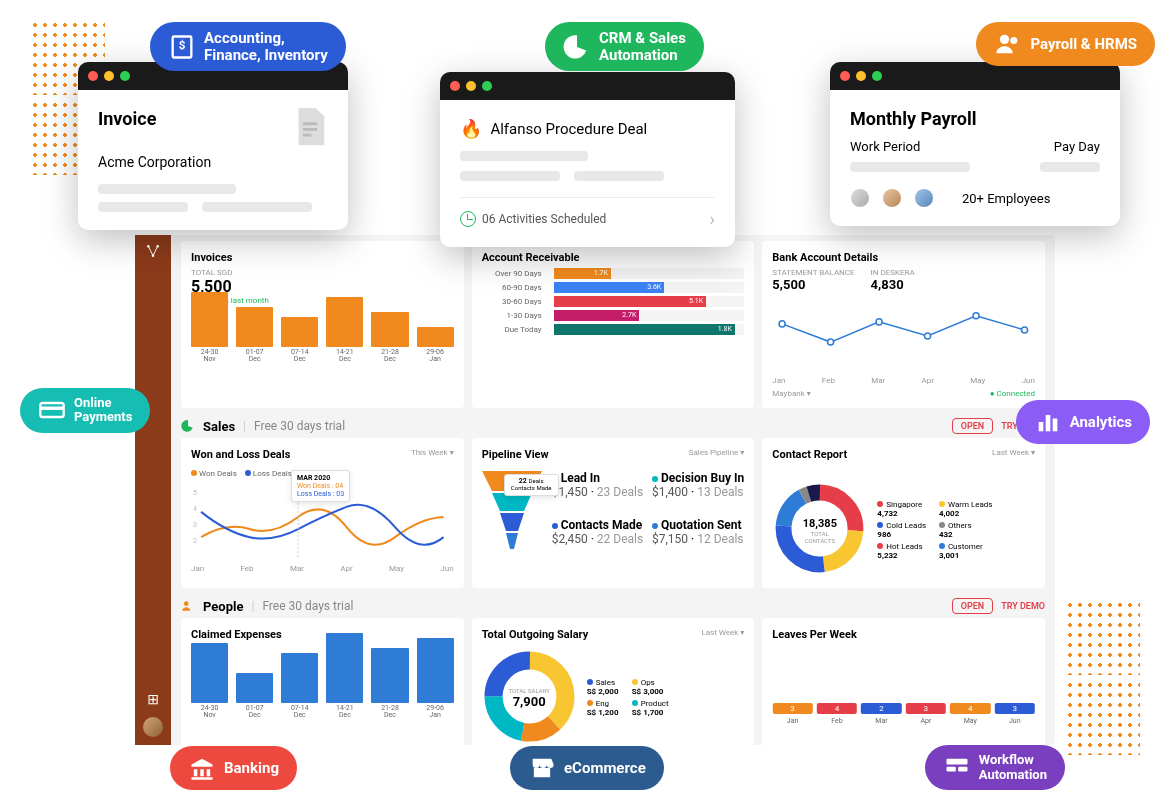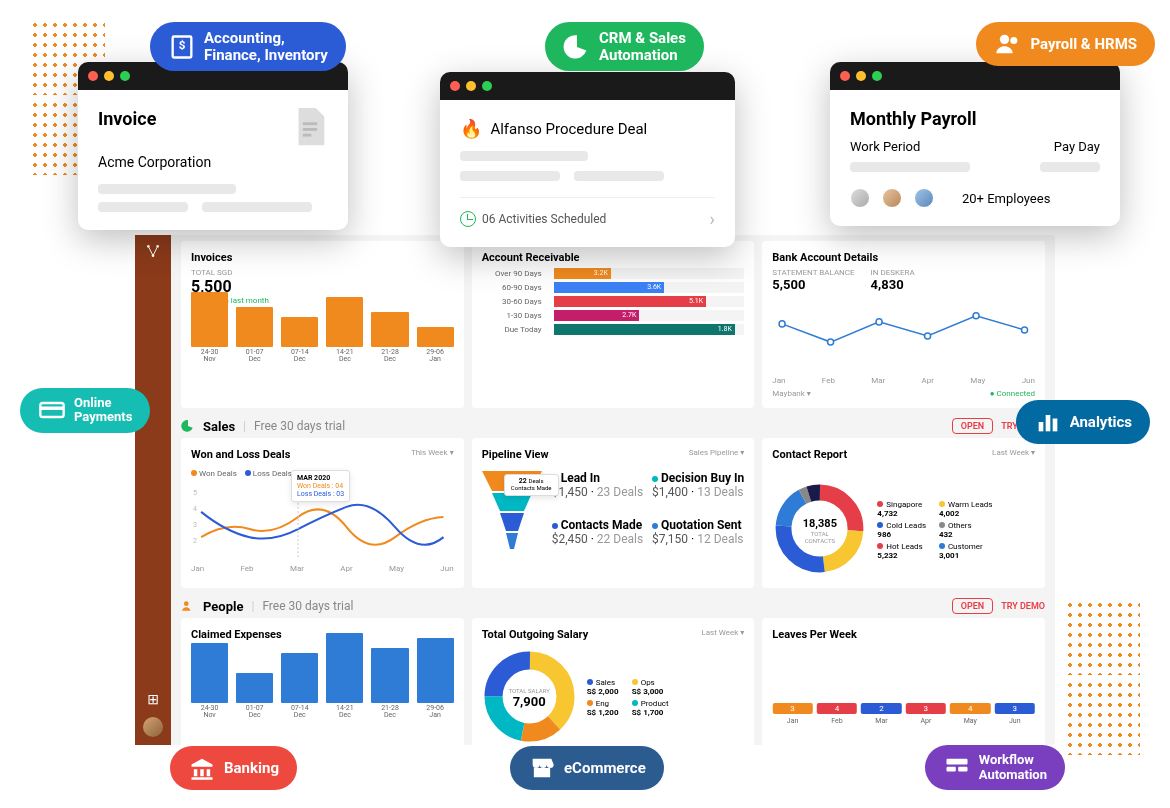--- a/index.html
+++ b/index.html
@@ -3,21 +3,21 @@
 <meta charset="utf-8">
 <style>
 *{box-sizing:border-box;margin:0;padding:0;font-family:-apple-system,BlinkMacSystemFont,'Segoe UI',Roboto,sans-serif}
 body{background:#fff;width:1170px;height:808px;position:relative;overflow:hidden}
 .pill{display:inline-flex;align-items:center;gap:8px;padding:8px 18px;border-radius:999px;color:#fff;font-weight:700;font-size:15px;position:absolute;z-index:30}
 .pill svg{width:28px;height:28px;fill:#fff}
 .pill-blue{background:#2c5bd6}
 .pill-green{background:#1eb75e}
 .pill-orange{background:#f08a1e}
 .pill-teal{background:#16bdb2}
-.pill-red{background:#0369a1}
+.pill-red{background:#8b5cf6}
 .pill-red2{background:#ee493f}
 .pill-navy{background:#2c5b8f}
 .pill-purple{background:#7a3fbe}
 .dotgrid{width:75px;height:75px;background-image:radial-gradient(#f08a1e 2px,transparent 2px);background-size:10px 10px;position:absolute;z-index:5}
 .window{position:absolute;background:#fff;border-radius:10px;box-shadow:0 10px 35px rgba(0,0,0,.25);z-index:20;overflow:hidden}
 .titlebar{background:#1a1a1a;height:28px;display:flex;align-items:center;padding:0 10px;gap:6px}
 .titlebar .d{width:10px;height:10px;border-radius:50%}
 .d1{background:#ff5e55}.d2{background:#ffc02e}.d3{background:#2ece54}
 .wbody{padding:18px 20px}
 .sk{background:#e8e8e8;border-radius:4px;height:10px}
@@ -268,21 +268,21 @@
             </div>
           </div>
       </div>
       <div class="card">
         <h4>Account Receivable</h4>
         <div>
             <div class="hbar-row">
               <div class="lbl">Over 90 Days</div>
               <div class="track">
                 <div class="fill" style="width:30%;background:#f08a1e">
-                  <span class="val">3.2K</span>
+                  <span class="val">1.7K</span>
                 </div>
               </div>
             </div>
             <div class="hbar-row">
               <div class="lbl">60-90 Days</div>
               <div class="track">
                 <div class="fill" style="width:58%;background:#3b82f6">
                   <span class="val">3.6K</span>
                 </div>
               </div>

